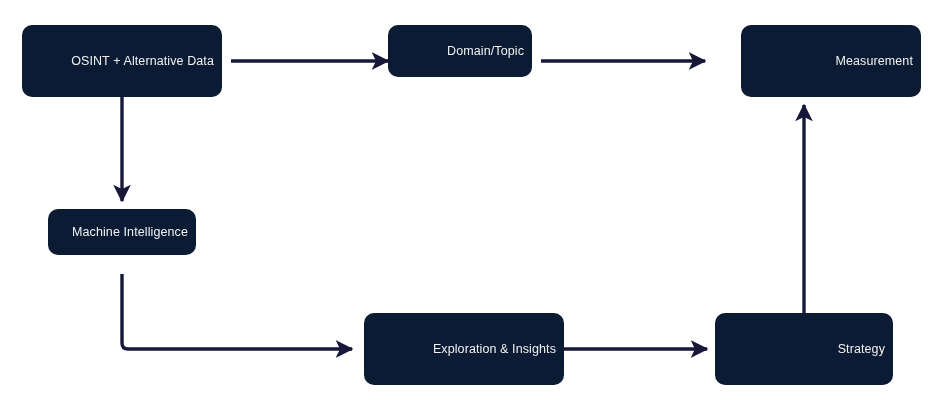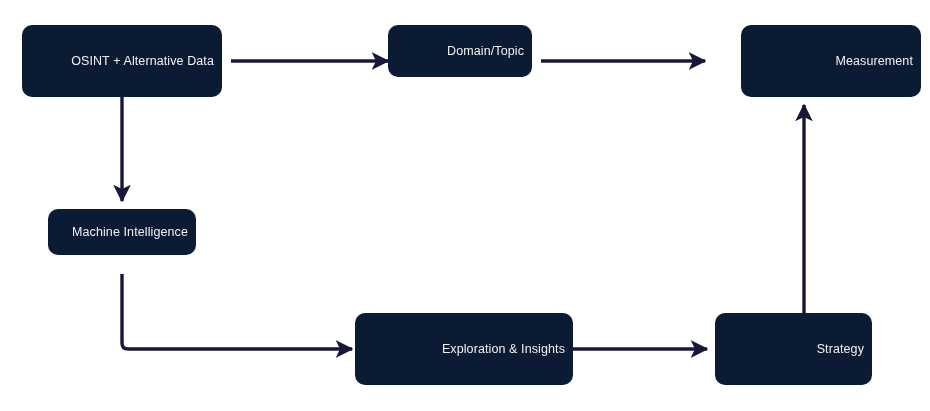--- a/index.html
+++ b/index.html
@@ -43,22 +43,22 @@
   }
   .node-label {
     display: block;
     padding: 0 8px;
   }
   
   #node-osint      { left: 22px;  top: 25px;  width: 200px; height: 72px; }
   #node-domain     { left: 388px; top: 25px;  width: 144px; height: 52px; }
   #node-measure    { left: 705px; top: 25px;  width: 180px; height: 72px; margin-left: 36px; }
   #node-machine    { left: 48px;  top: 209px; width: 148px; height: 46px; }
-  #node-explore    { left: 355px; top: 313px; width: 218px; height: 72px; }
-  #node-strategy   { left: 715px; top: 313px; width: 157px; height: 72px; }
+  #node-explore    { left: 364px; top: 313px; width: 200px; height: 72px; }
+  #node-strategy   { left: 715px; top: 313px; width: 178px; height: 72px; }
 </style>
 </head>
 <body>
 
 <div id="diagram-canvas">
 
   <svg id="edge-layer" viewBox="0 0 930 411" xmlns="http://www.w3.org/2000/svg">
     <defs>
       <marker id="arrow-left" viewBox="0 0 10 10" refX="9" refY="5" markerWidth="5.2" markerHeight="5.2" orient="auto-start-reverse">
         <path d="M 10 0 L 0 5 L 10 10 L 7.6 5 Z" fill="#171739"></path>

